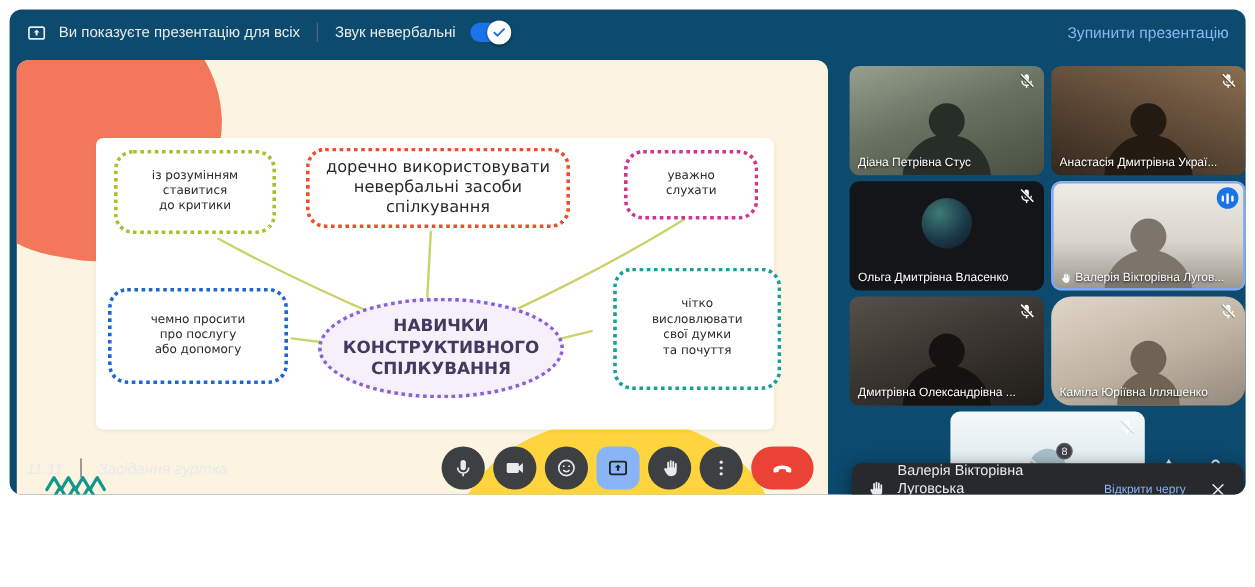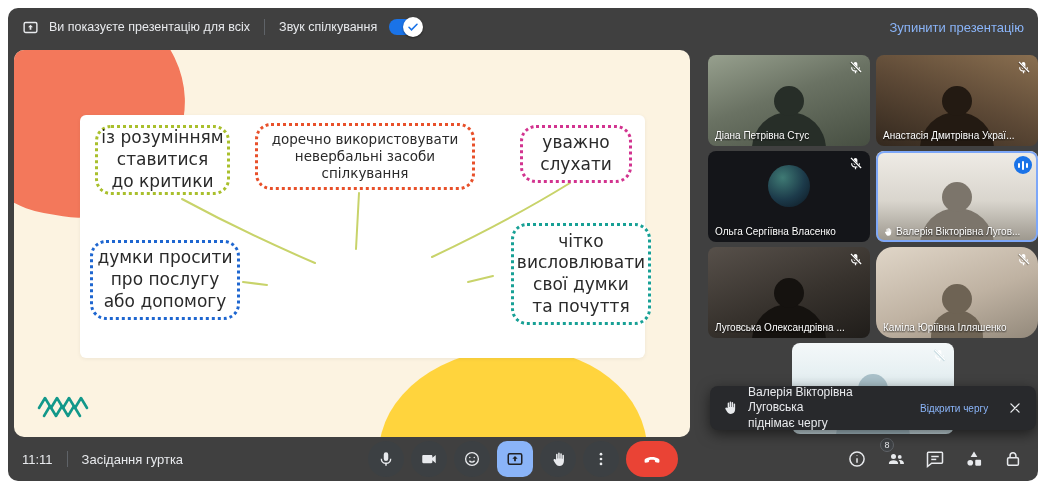--- a/index.html
+++ b/index.html
@@ -1,19 +1,19 @@
 <!DOCTYPE html>
 <html><head>
 <meta charset="utf-8">
 <style>
   * { margin:0; padding:0; box-sizing:border-box; }
   html,body { width:1046px; height:489px; background:#ffffff; overflow:hidden;
               font-family:"Liberation Sans", sans-serif; }
-  #app { position:absolute; left:8px; top:8px; width:1030px; height:473px;
-         background:#404040; border-radius:10px; overflow:hidden; }
+  #app { position:absolute; left:8px; top:8px; width:1030px; height:404px;
+         background:#0c4a6e; border-radius:10px; overflow:hidden; }
 
   
   .topbar { position:absolute; left:0; top:0; right:0; height:38px;
             display:flex; align-items:center; padding:0 14px; }
   .tb-left { display:flex; align-items:center; gap:10px; color:#e8eaed; font-size:12.5px; }
   .sep-v { width:1px; height:16px; background:#5f6368; margin:0 4px; }
   .toggle { position:relative; width:32px; height:16px; border-radius:8px;
             background:#1a73e8; cursor:pointer; margin-left:2px; }
   .toggle .knob { position:absolute; right:-2px; top:-2px; width:20px; height:20px;
                   border-radius:50%; background:#fff; display:flex; align-items:center;
@@ -27,21 +27,21 @@
                  background:#f3785b; border-radius:42% 58% 52% 48% / 48% 52% 58% 42%;
                  transform:rotate(10deg); }
   .blob-yellow { position:absolute; left:365px; top:298px; width:268px; height:175px;
                  background:#ffd43d; border-radius:52% 48% 45% 55% / 60% 58% 42% 40%; }
   .squiggle { position:absolute; left:22px; top:340px; }
   .card { position:absolute; left:66px; top:65px; width:565px; height:243px;
           background:#ffffff; border-radius:6px; box-shadow:0 1px 4px rgba(0,0,0,.06); }
   .connectors { position:absolute; left:0; top:0; }
   .bubble { position:absolute; border:3px dotted #999; border-radius:16px; background:#fff;
             display:flex; align-items:center; justify-content:center; text-align:center;
-            font-size:17px; line-height:1.28; color:#2a2a2a; white-space:pre-line;
+            font-size:10px; line-height:1.28; color:#2a2a2a; white-space:pre-line;
             font-family:"DejaVu Sans", sans-serif; }
   .b1 { left:15px;  top:10px;  width:135px; height:70px; }
   .b2 { left:175px; top:8px;   width:220px; height:67px; font-size:13.5px; }
   .b3 { left:440px; top:10px;  width:112px; height:58px; }
   .b4 { left:10px;  top:125px; width:150px; height:80px; }
   .b5 { left:431px; top:108px; width:140px; height:102px; }
   .cloud { position:absolute; left:185px; top:133px; width:205px; height:84px;
            border:3px dotted #8a63d2; border-radius:50%; background:#f6f0fb;
            display:flex; align-items:center; justify-content:center; text-align:center;
            font-weight:bold; font-size:14px; line-height:1.3; color:#44395f;
@@ -93,21 +93,21 @@
            display:flex; align-items:center; padding:0 12px; gap:10px; z-index:10; }
   .toast-text { color:#e8eaed; font-size:12px; line-height:1.3; }
   .toast-action { margin-left:auto; color:#8ab4f8; font-size:10px; white-space:nowrap;
                   background:none; border:none; cursor:pointer; }
   .toast-close { margin-left:8px; width:18px; height:18px; display:flex; align-items:center;
                  justify-content:center; cursor:pointer; }
 
   
   .bottombar { position:absolute; left:0; right:0; bottom:0; height:44px; }
   .bb-left { position:absolute; left:14px; top:0; height:44px; display:flex;
-             align-items:center; gap:10px; color:#e8eaed; font-size:13px; }
+             align-items:center; gap:10px; color:#e8eaed; font-size:13px;font-style:italic; }
   .bb-center { position:absolute; left:50%; top:4px; transform:translateX(-50%);
                display:flex; align-items:center; gap:7px; }
   .ctl { width:36px; height:36px; border-radius:50%; background:#3c4043; border:none;
          display:flex; align-items:center; justify-content:center; cursor:pointer; padding:0; }
   .ctl.present { border-radius:10px; background:#8ab4f8; }
   .ctl.end { width:52px; border-radius:18px; background:#ea4335; }
   .bb-right { position:absolute; right:14px; top:0; height:44px; display:flex;
               align-items:center; gap:17px; }
   .bb-icon { position:relative; width:22px; height:22px; display:flex; align-items:center;
              justify-content:center; cursor:pointer; }
@@ -124,21 +124,21 @@
   <div class="topbar">
     <div class="tb-left">
       <span style="display:flex;">
         <svg viewBox="0 0 24 24" width="17" height="17">
             <rect x="3" y="5" width="18" height="14" rx="2" fill="none" stroke="#e8eaed" stroke-width="2"></rect>
             <path d="M12 8l-3.5 3.5h2.3V15h2.4v-3.5h2.3z" fill="#e8eaed"></path>
           </svg>
       </span>
       <span>Ви показуєте презентацію для всіх</span>
       <span class="sep-v"></span>
-      <span>Звук спілкування</span>
+      <span>Звук невербальні</span>
       <span class="toggle">
         <span class="knob">
           <svg viewBox="0 0 24 24" width="12" height="12">
               <path d="M4 12.5l5 5L20 6.5" fill="none" stroke="#1a73e8" stroke-width="3.2" stroke-linecap="round"></path>
             </svg>
         </span>
       </span>
     </div>
     <button class="stop-btn">Зупинити презентацію</button>
   </div>
@@ -159,27 +159,30 @@
         <path d="M388 167 L413 161"></path>
       </svg>
       <div class="bubble b1" style="border-color: rgb(169, 191, 44);">із розумінням
 ставитися
 до критики</div>
       <div class="bubble b2" style="border-color: rgb(232, 80, 42);">доречно використовувати
 невербальні засоби
 спілкування</div>
       <div class="bubble b3" style="border-color: rgb(210, 51, 143);">уважно
 слухати</div>
-      <div class="bubble b4" style="border-color: rgb(30, 102, 208);">думки просити
+      <div class="bubble b4" style="border-color: rgb(30, 102, 208);">чемно просити
 про послугу
 або допомогу</div>
       <div class="bubble b5" style="border-color: rgb(23, 160, 149);">чітко
 висловлювати
 свої думки
 та почуття</div>
+      <div class="cloud" style="border-color: rgb(138, 99, 210);">НАВИЧКИ
+КОНСТРУКТИВНОГО
+СПІЛКУВАННЯ</div>
     </div>
   </div>
 
   <div class="tiles">
 
     <div class="tile t1 p1">
       <div class="sil"></div>
       <span class="mic-ind">
         <svg viewBox="0 0 24 24" width="15" height="15">
             <path fill="#fff" d="M12 14.5a3 3 0 0 0 3-3V6a3 3 0 0 0-6 0v5.5a3 3 0 0 0 3 3zm5.3-3a5.3 5.3 0 0 1-10.6 0H4.9a7.1 7.1 0 0 0 6.1 7v2.6h2v-2.6a7.1 7.1 0 0 0 6.1-7h-1.8z"></path>
@@ -204,21 +207,21 @@
 
     <div class="tile t3 p3">
       <div class="avatar"></div>
       <span class="mic-ind">
         <svg viewBox="0 0 24 24" width="15" height="15">
             <path fill="#fff" d="M12 14.5a3 3 0 0 0 3-3V6a3 3 0 0 0-6 0v5.5a3 3 0 0 0 3 3zm5.3-3a5.3 5.3 0 0 1-10.6 0H4.9a7.1 7.1 0 0 0 6.1 7v2.6h2v-2.6a7.1 7.1 0 0 0 6.1-7h-1.8z"></path>
             <line x1="4" y1="3.5" x2="20.5" y2="20" stroke="#141519" stroke-width="4"></line>
             <line x1="4.7" y1="3" x2="21" y2="19.3" stroke="#fff" stroke-width="2"></line>
           </svg>
       </span>
-      <span class="tname">Ольга Сергіївна Власенко</span>
+      <span class="tname">Ольга Дмитрівна Власенко</span>
     </div>
 
     <div class="tile t4 p4">
       <div class="sil"></div>
       <span class="speak-badge">
           <i></i>
           <i></i>
           <i></i>
         </span>
       <span class="tname">
@@ -234,21 +237,21 @@
 
     <div class="tile t5 p5">
       <div class="sil"></div>
       <span class="mic-ind">
         <svg viewBox="0 0 24 24" width="15" height="15">
             <path fill="#fff" d="M12 14.5a3 3 0 0 0 3-3V6a3 3 0 0 0-6 0v5.5a3 3 0 0 0 3 3zm5.3-3a5.3 5.3 0 0 1-10.6 0H4.9a7.1 7.1 0 0 0 6.1 7v2.6h2v-2.6a7.1 7.1 0 0 0 6.1-7h-1.8z"></path>
             <line x1="4" y1="3.5" x2="20.5" y2="20" stroke="#37322d" stroke-width="4"></line>
             <line x1="4.7" y1="3" x2="21" y2="19.3" stroke="#fff" stroke-width="2"></line>
           </svg>
       </span>
-      <span class="tname">Луговська Олександрівна ...</span>
+      <span class="tname">Дмитрівна Олександрівна ...</span>
     </div>
 
     <div class="tile t6 p6">
       <div class="sil"></div>
       <span class="mic-ind">
         <svg viewBox="0 0 24 24" width="15" height="15">
             <path fill="#fff" d="M12 14.5a3 3 0 0 0 3-3V6a3 3 0 0 0-6 0v5.5a3 3 0 0 0 3 3zm5.3-3a5.3 5.3 0 0 1-10.6 0H4.9a7.1 7.1 0 0 0 6.1 7v2.6h2v-2.6a7.1 7.1 0 0 0 6.1-7h-1.8z"></path>
             <line x1="4" y1="3.5" x2="20.5" y2="20" stroke="#93897b" stroke-width="4"></line>
             <line x1="4.7" y1="3" x2="21" y2="19.3" stroke="#fff" stroke-width="2"></line>
           </svg>

